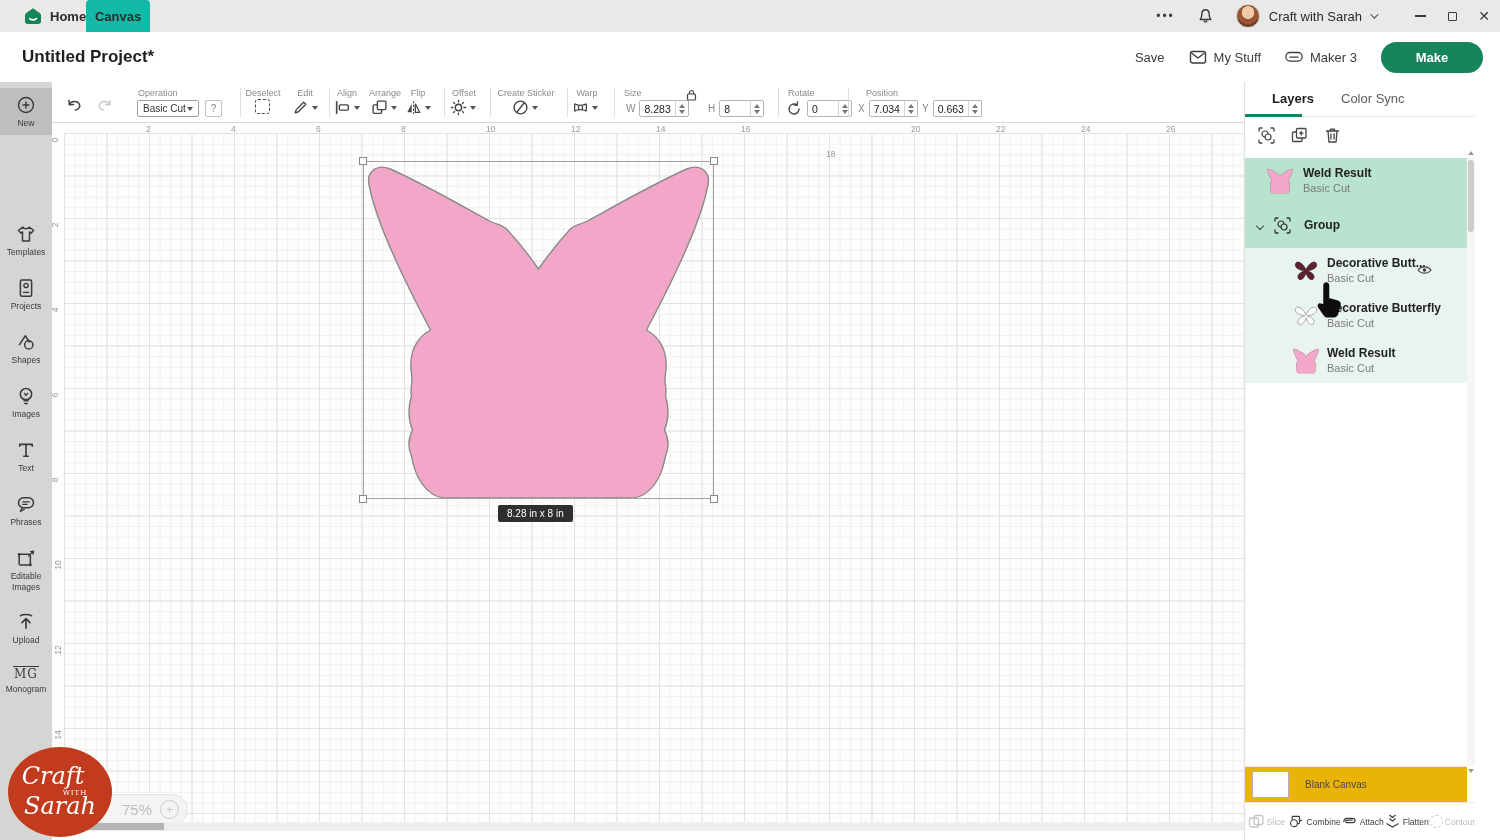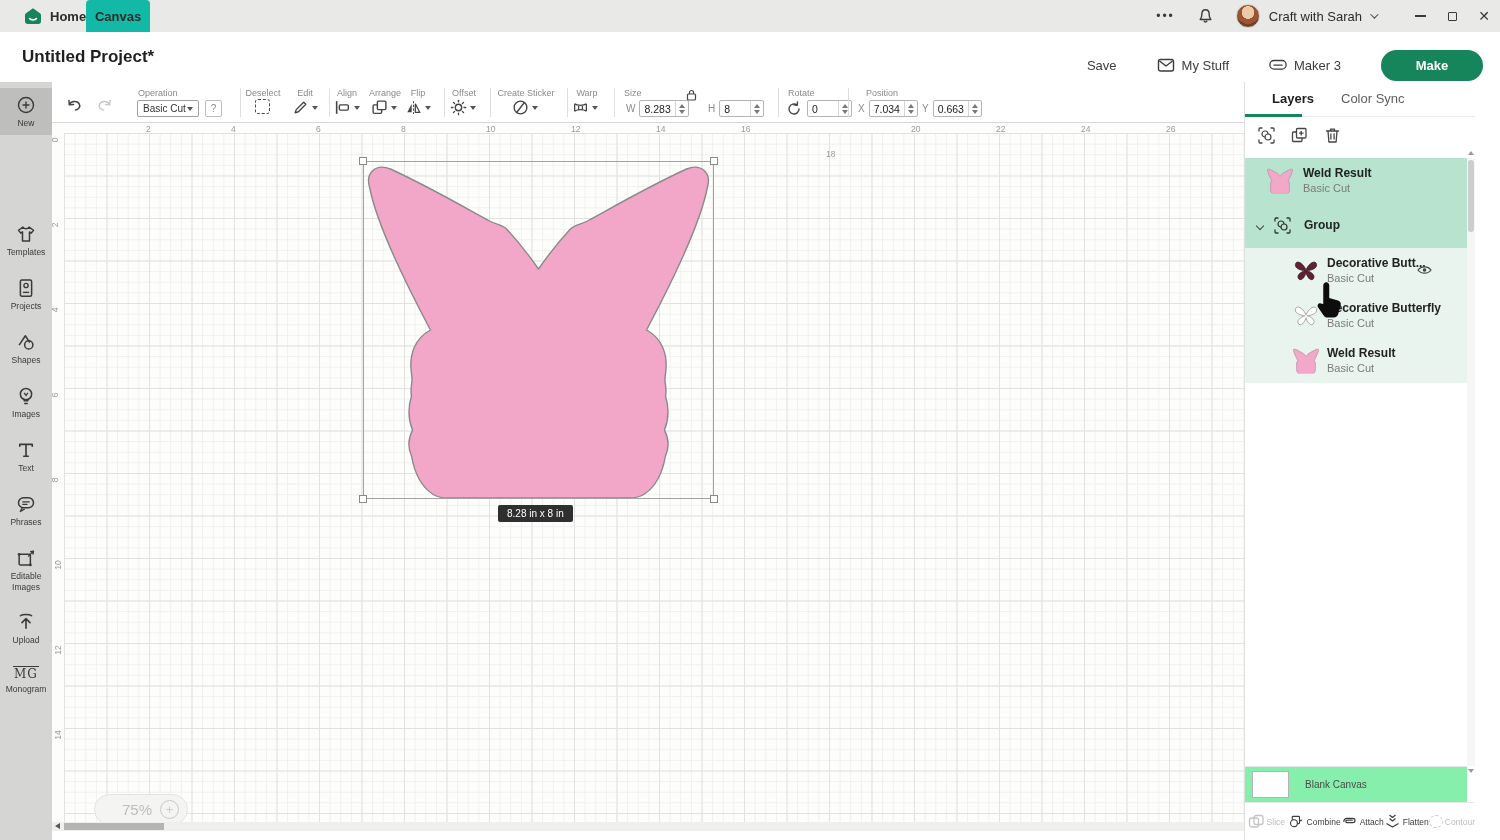--- a/index.html
+++ b/index.html
@@ -20,21 +20,21 @@
   .account { font-size:13px; color:#2b2b2b; margin-right:8px; cursor:pointer; }
   .chev { display:inline-block; width:6px; height:6px; border-right:1.6px solid #444; border-bottom:1.6px solid #444; transform:rotate(45deg) translateY(-2px); margin-right:28px; cursor:pointer; }
   .winbtn { width:32px; height:32px; display:flex; align-items:center; justify-content:center; cursor:pointer; color:#3a3a3a; }
   .wb-min { width:11px; height:1.5px; background:#3a3a3a; }
   .wb-max { width:9px; height:9px; border:1.4px solid #3a3a3a; border-radius:1px; }
   .wb-close { font-size:14px; line-height:1; }
 
   
   .header { position:absolute; left:0; top:32px; width:1500px; height:50px; background:#fff; }
   .proj-title { position:absolute; left:22px; top:15px; font-size:17px; font-weight:bold; color:#1f1f1f; }
-  .hdr-right { position:absolute; right:17px; top:8px; height:50px; display:flex; align-items:center; gap:40px; }
+  .hdr-right { position:absolute; right:17px; top:0; height:50px; display:flex; align-items:center; gap:24px; }
   .hdr-item { display:flex; align-items:center; gap:7px; font-size:13px; color:#3c3c3c; cursor:pointer; }
   .hdr-ic { width:18px; height:16px; }
   .make-btn { width:102px; height:31px; border-radius:16px; background:#17855c; color:#fff; font-size:13px; font-weight:bold; display:flex; align-items:center; justify-content:center; border:none; cursor:pointer; }
 
   
   .toolbar { position:absolute; left:52px; top:82px; width:1218px; height:41px; background:#fff; border-bottom:1px solid #d8d8d8; font-size:9px; color:#8a8a8a; }
   .tb-sep { position:absolute; top:6px; width:1px; height:29px; background:#dedede; }
   .tb-label { position:absolute; top:6px; font-size:9px; color:#8a8a8a; white-space:nowrap; }
   .tb-ctl { position:absolute; top:18px; display:flex; align-items:center; cursor:pointer; }
   .tb-group-label { position:absolute; top:6px; font-size:9px; color:#8a8a8a; text-align:center; white-space:nowrap; }
@@ -104,21 +104,21 @@
   .lrow-child { background:#e9f4ee; }
   .lthumb { width:26px; height:26px; flex:0 0 26px; }
   .ltext .t1 { font-size:12px; font-weight:bold; color:#222; line-height:1.3; }
   .ltext .t2 { font-size:11px; color:#7b7b7b; line-height:1.2; }
   .grp-chev { display:inline-block; width:6px; height:6px; border-right:1.6px solid #444; border-bottom:1.6px solid #444; transform:rotate(45deg); margin:0 10px 0 12px; }
   .eye { position:absolute; left:172px; top:16px; width:15px; height:12px; }
   .hand { position:absolute; left:70px; top:197px; width:30px; height:44px; z-index:20; }
   .vscroll { position:absolute; left:222px; top:76px; width:8px; height:608px; background:#f6f6f5; }
   .vs-thumb { position:absolute; left:1px; top:2px; width:6px; height:72px; background:#cdcdcb; border-radius:3px; cursor:pointer; }
   .vs-ar { position:absolute; left:1px; width:0; height:0; border-left:3px solid transparent; border-right:3px solid transparent; }
-  .blankrow { position:absolute; left:0; top:684px; width:222px; height:36px; background:#86efac; border-top:1px solid #e6e6e4; display:flex; align-items:center; }
+  .blankrow { position:absolute; left:0; top:684px; width:222px; height:36px; background:#eab308; border-top:1px solid #e6e6e4; display:flex; align-items:center; }
   .swatch { width:37px; height:27px; background:#fff; border:1px solid #b3b3b1; margin-left:7px; cursor:pointer; }
   .blank-label { font-size:10px; color:#4a4a4a; margin-left:16px; }
   .ractions { position:absolute; left:0; top:720px; width:230px; height:38px; background:#fff; border-top:1px solid #e8e8e6; display:flex; }
   .ract { flex:1; display:flex; flex-direction:row; align-items:center; justify-content:center; gap:2px; cursor:pointer; }
   .ract .ra-label { font-size:8.5px; color:#3c3c3c; }
   .ract svg { width:17px; height:15px; }
   .ract.disabled .ra-label { color:#bdbdbd; }
   .dash-circle { width:14px; height:13px; border:1.4px dashed #c7c7c5; border-radius:50%; }
   .deselect-ic { width:15px; height:15px; border:1.4px dashed #4a4a4a; border-radius:3px; }
 </style>
@@ -487,20 +487,25 @@
       <span class="zoom-val">75%</span>
       <span class="zoom-plus">+</span>
     </div>
 
     <div class="hscroll">
       <span class="hs-arrow"></span>
       <span class="hs-thumb"></span>
     </div>
   </div>
 
+  <div class="logo">
+    <span class="l1">Craft</span>
+    <span class="l2">WITH</span>
+    <span class="l3">Sarah</span>
+  </div>
 
   <div class="rpanel">
     <div class="rtabs">
       <span class="rtab rtab-layers">Layers</span>
       <span class="rtab rtab-sync">Color Sync</span>
       <span class="rtab-underline"></span>
     </div>
 
     <div class="ricons">
       <svg viewBox="0 0 19 19">

